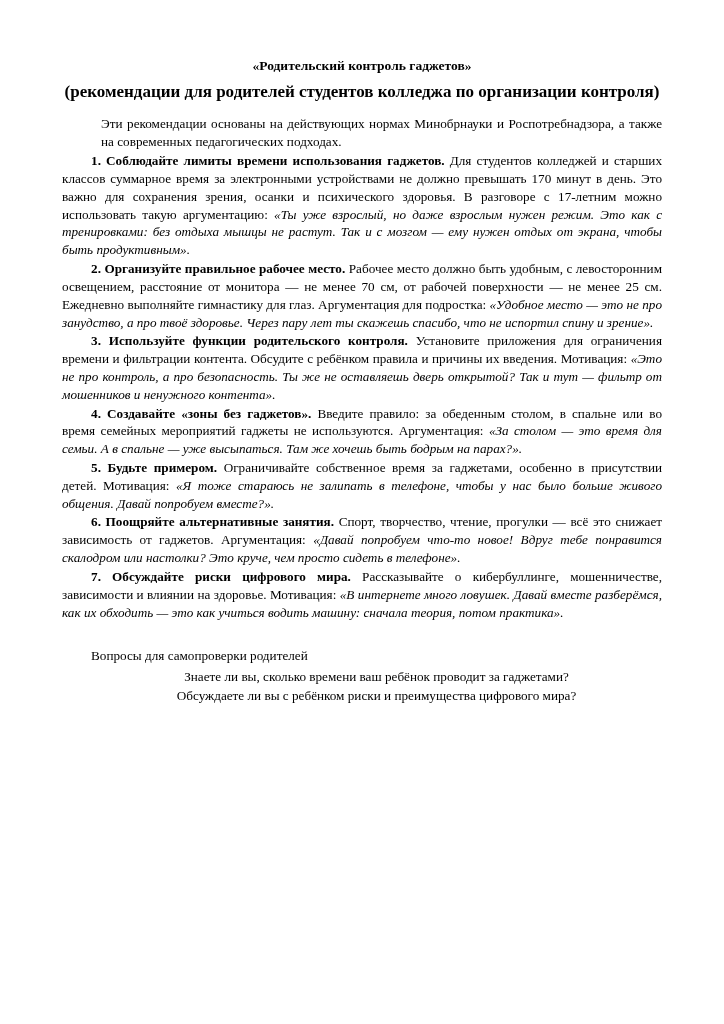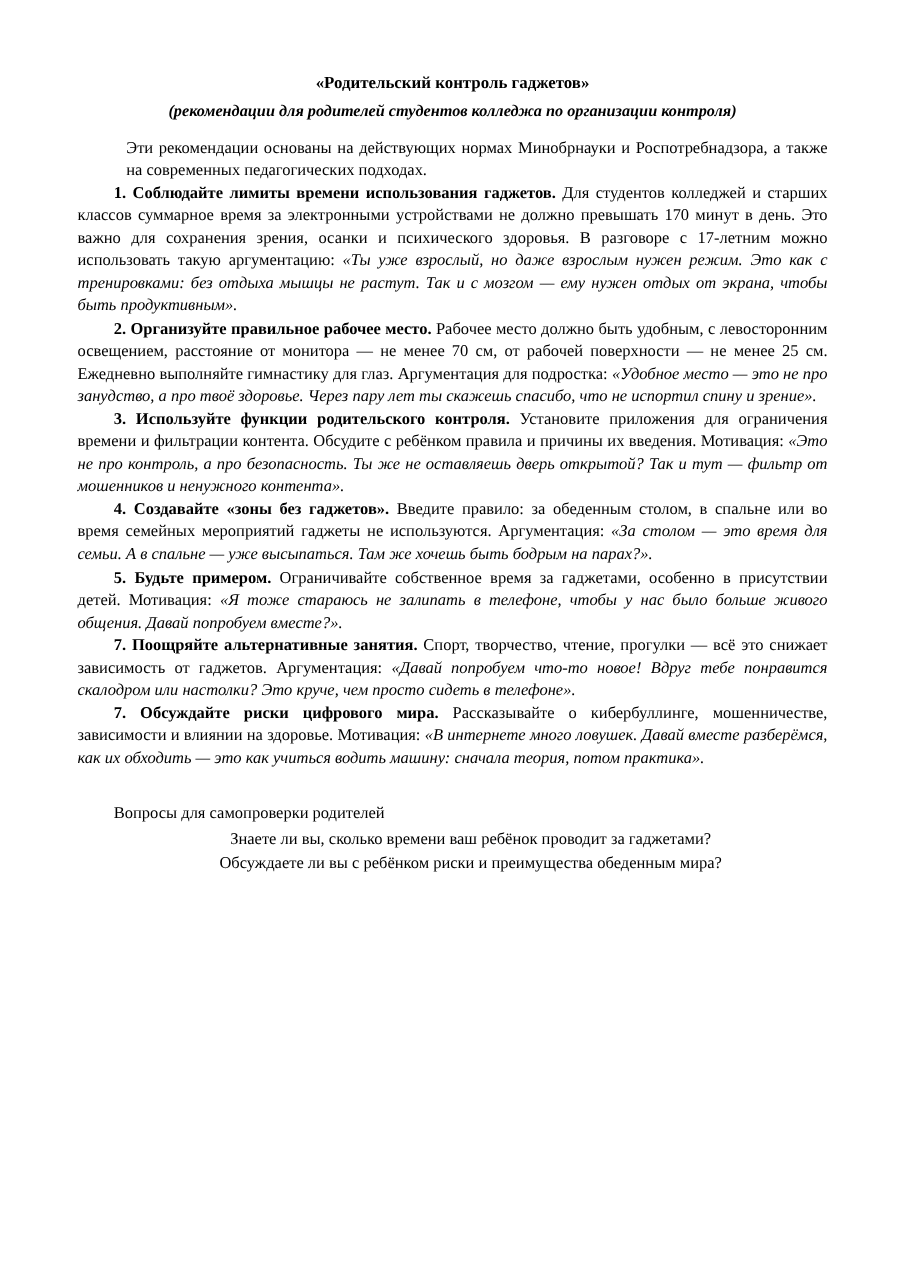--- a/index.html
+++ b/index.html
@@ -24,25 +24,24 @@
     text-align: center;
     margin-bottom: 10px;
   }
   .doc-title {
     font-size: 13.5px;
     font-weight: bold;
     line-height: 1.55;
     margin: 0 0 2px 0;
   }
   .doc-subtitle {
-    font-size: 13px;
+    font-size: 17px;
     font-weight: bold;
     line-height: 1.55;
     margin: 0 0 4px 0;
-    font-style: italic;
   }
   p.para {
     font-size: 13.2px;
     line-height: 1.36;
     text-align: justify;
     text-indent: 2.2em;
     margin: 0 0 0.5px 0;
     hyphens: auto;
   }
   p.para.no-indent {
@@ -94,26 +93,26 @@
 
   <p class="para">
     <b class="lead">4. Создавайте «зоны без гаджетов».</b><span> Введите правило: за обеденным столом, в спальне или во время семейных мероприятий гаджеты не используются. Аргументация: </span><i class="quote">«За столом — это время для семьи. А в спальне — уже высыпаться. Там же хочешь быть бодрым на парах?».</i>
   </p>
 
   <p class="para">
     <b class="lead">5. Будьте примером.</b><span> Ограничивайте собственное время за гаджетами, особенно в присутствии детей. Мотивация: </span><i class="quote">«Я тоже стараюсь не залипать в телефоне, чтобы у нас было больше живого общения. Давай попробуем вместе?».</i>
   </p>
 
   <p class="para">
-    <b class="lead">7. Поощряйте альтернативные занятия.</b><span> Спорт, творчество, чтение, прогулки — всё это снижает зависимость от гаджетов. Аргументация: </span><i class="quote">«Давай попробуем что-то новое! Вдруг тебе понравится скалодром или настолки? Это круче, чем просто сидеть в телефоне».</i>
+    <b class="lead">6. Поощряйте альтернативные занятия.</b><span> Спорт, творчество, чтение, прогулки — всё это снижает зависимость от гаджетов. Аргументация: </span><i class="quote">«Давай попробуем что-то новое! Вдруг тебе понравится скалодром или настолки? Это круче, чем просто сидеть в телефоне».</i>
   </p>
 
   <p class="para">
     <b class="lead">7. Обсуждайте риски цифрового мира.</b><span> Рассказывайте о кибербуллинге, мошенничестве, зависимости и влиянии на здоровье. Мотивация: </span><i class="quote">«В интернете много ловушек. Давай вместе разберёмся, как их обходить — это как учиться водить машину: сначала теория, потом практика».</i>
   </p>
 
 
   <div class="q-heading">Вопросы для самопроверки родителей</div>
 
   <p class="q-item">Знаете ли вы, сколько времени ваш ребёнок проводит за гаджетами?</p>
-  <p class="q-item">Обсуждаете ли вы с ребёнком риски и преимущества обеденным мира?</p>
+  <p class="q-item">Обсуждаете ли вы с ребёнком риски и преимущества цифрового мира?</p>
 
 </div>
 
 </body></html>

